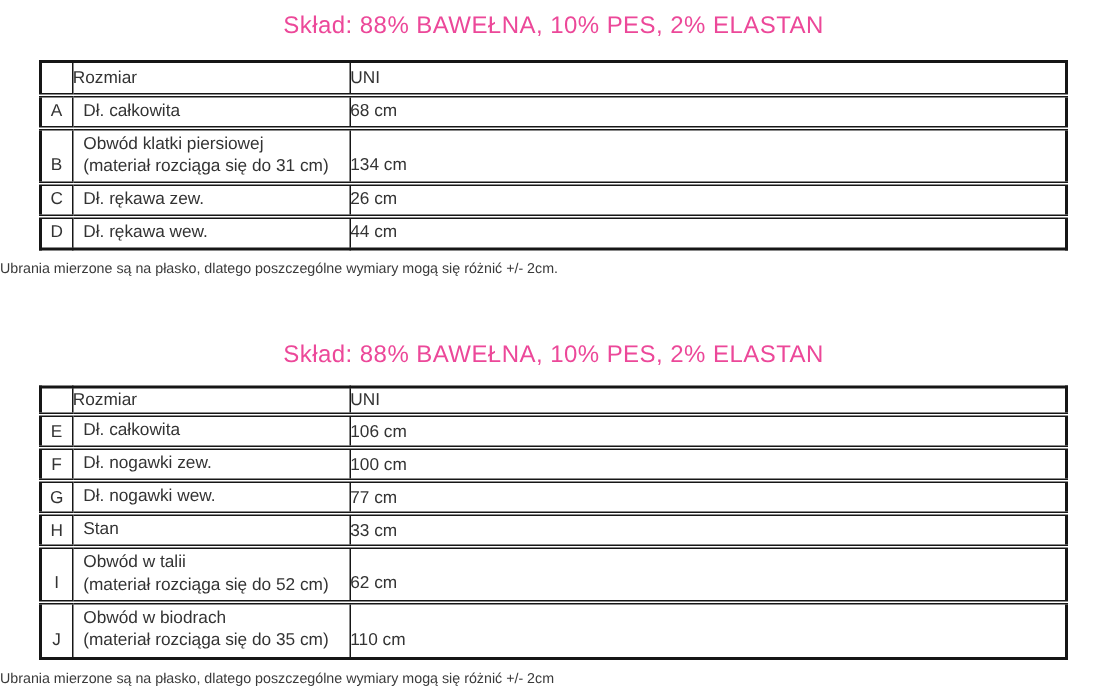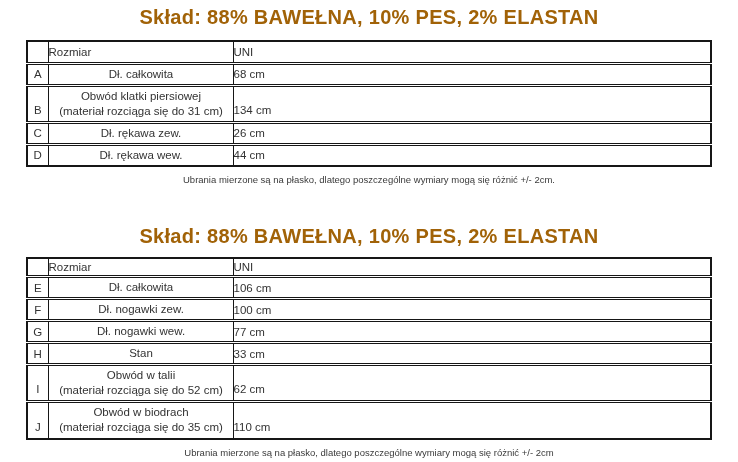--- a/index.html
+++ b/index.html
@@ -11,24 +11,24 @@
     width: 738px;
     height: 462px;
     overflow: hidden;
     font-family: "Liberation Sans", sans-serif;
     color: #333333;
     padding-top: 9px;
     box-sizing: border-box;
   }
   .section-title {
     text-align: center;
-    font-size: 20px;
-    font-weight: 700;
+    font-size: 16px;
+    font-weight: 400;
     letter-spacing: 0.3px;
-    color: #a16207;
+    color: #ec4899;
     margin: 0 0 14px 0;
     line-height: 17px;
   }
   .section-2 {
     margin-top: 42px;
   }
   .section-2 .section-title {
     margin-bottom: 12px;
   }
   table.size-table {
@@ -46,40 +46,40 @@
     vertical-align: middle;
     overflow: hidden;
   }
   .size-table tr + tr td {
     border-top: 3px double #161616;
   }
   .size-table td.c-letter {
     text-align: center;
   }
   .size-table td.c-label {
-    text-align: center;
+    text-align: left;
     padding: 2px 6px 2px 7px;
     line-height: 15px;
   }
   .size-table td.c-value {
     text-align: left;
   }
   .size-table tr.tall td.c-letter,
   .size-table tr.tall td.c-value {
     vertical-align: bottom;
     padding-bottom: 5px;
   }
   .t1 tr.row-h    { height: 22px; }
   .t1 tr.row-s    { height: 19px; }
   .t1 tr.row-tall { height: 33px; }
   .t2 tr.row-h    { height: 19px; }
   .t2 tr.row-s    { height: 20px; }
   .t2 tr.row-tall { height: 37px; }
   .footnote {
-    text-align: center;
+    text-align: left;
     font-size: 9.5px;
     color: #3a3a3a;
     margin-top: 7px;
     line-height: 12px;
   }
 </style>
 </head>
 <body>
 
 <div class="section section-1">

